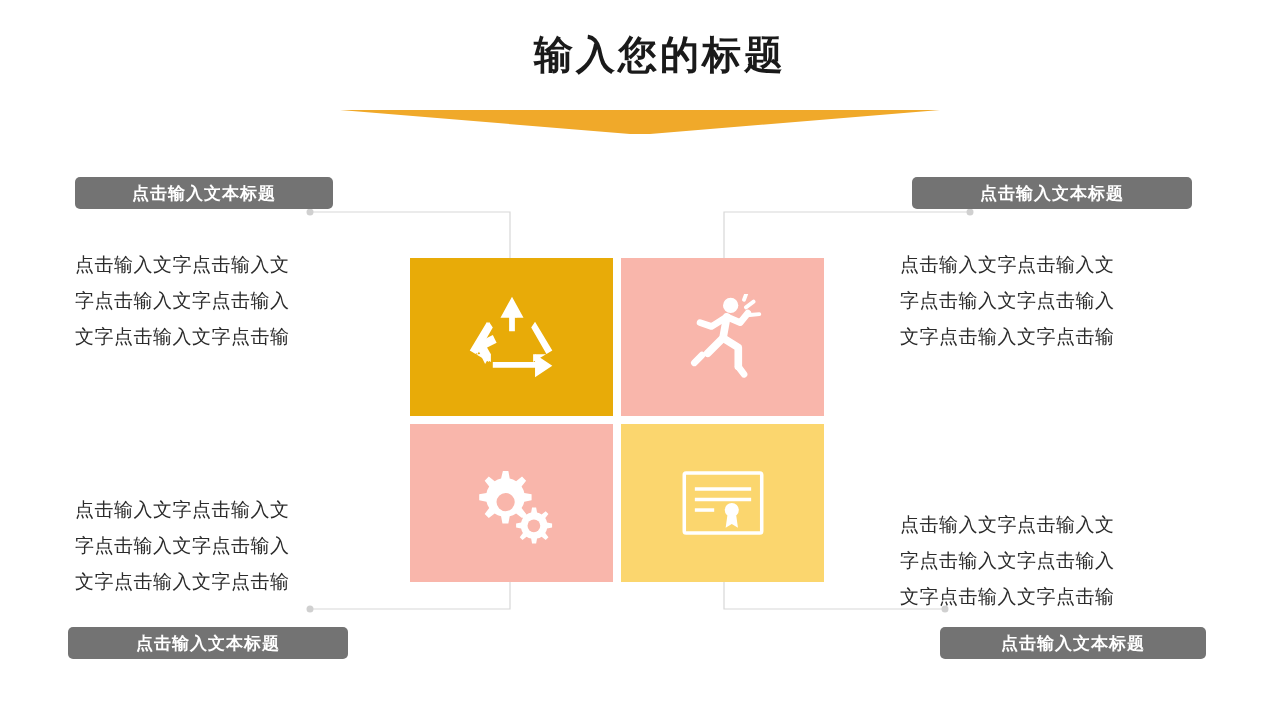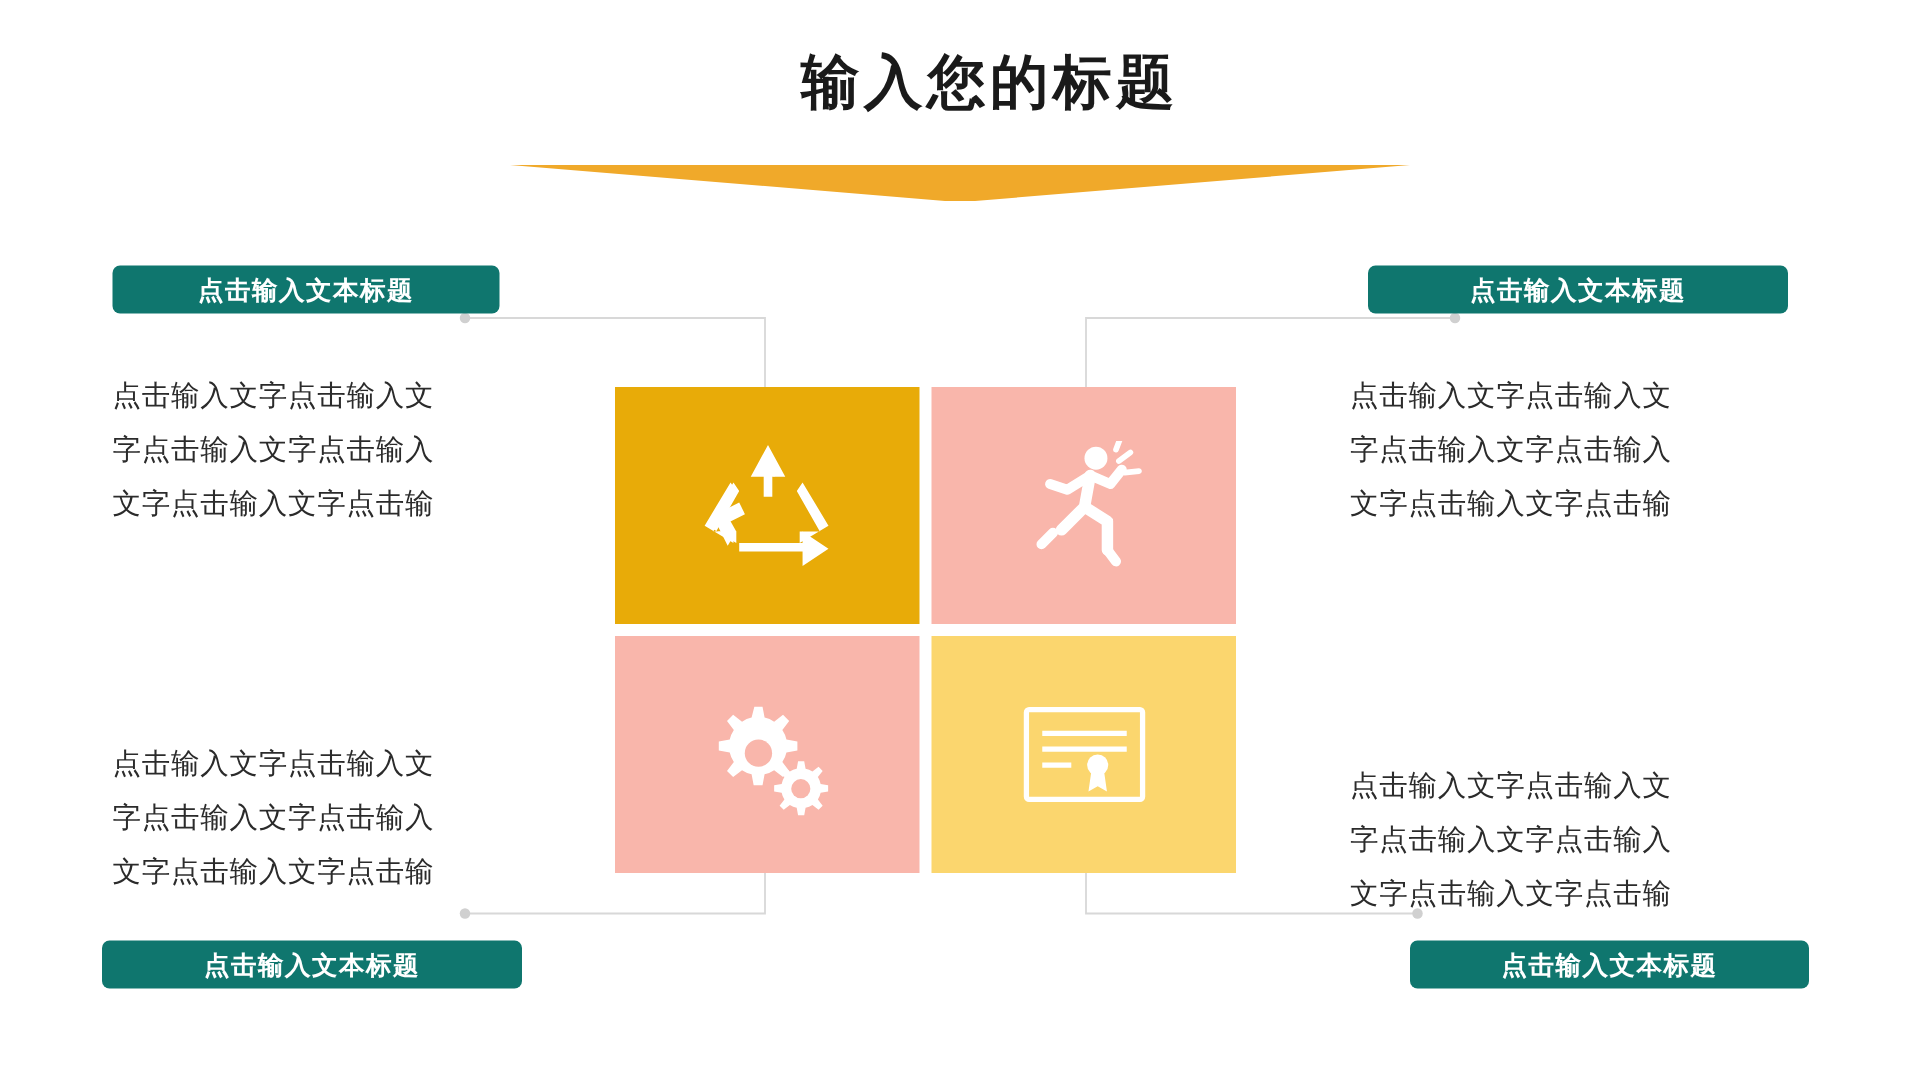--- a/index.html
+++ b/index.html
@@ -90,21 +90,21 @@
     left: 0;
     top: 0;
     width: 1280px;
     height: 720px;
     pointer-events: none;
   }
 
   
   .pill {
     position: absolute;
-    background: #0f766e;
+    background: #737373;
     border-radius: 5px;
     color: #ffffff;
     font-size: 17px;
     font-weight: bold;
     letter-spacing: 1px;
     display: flex;
     align-items: center;
     justify-content: center;
     font-family: "Liberation Serif", serif;
     height: 32px;

